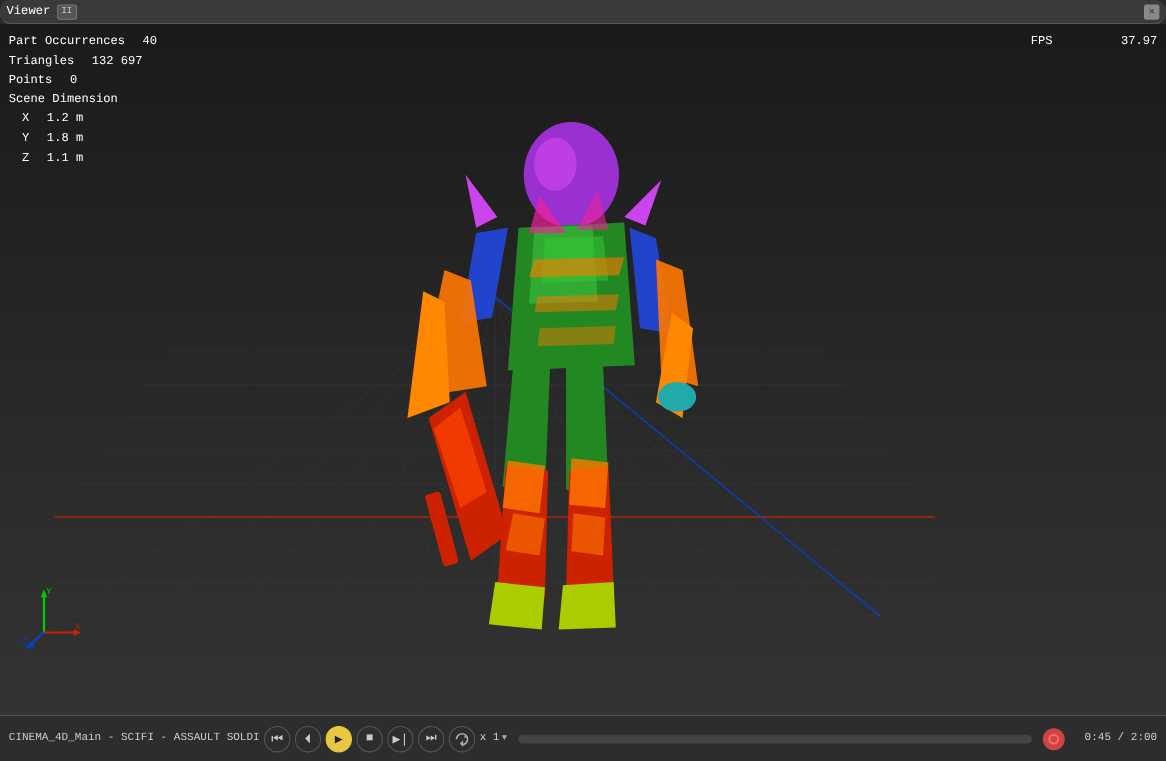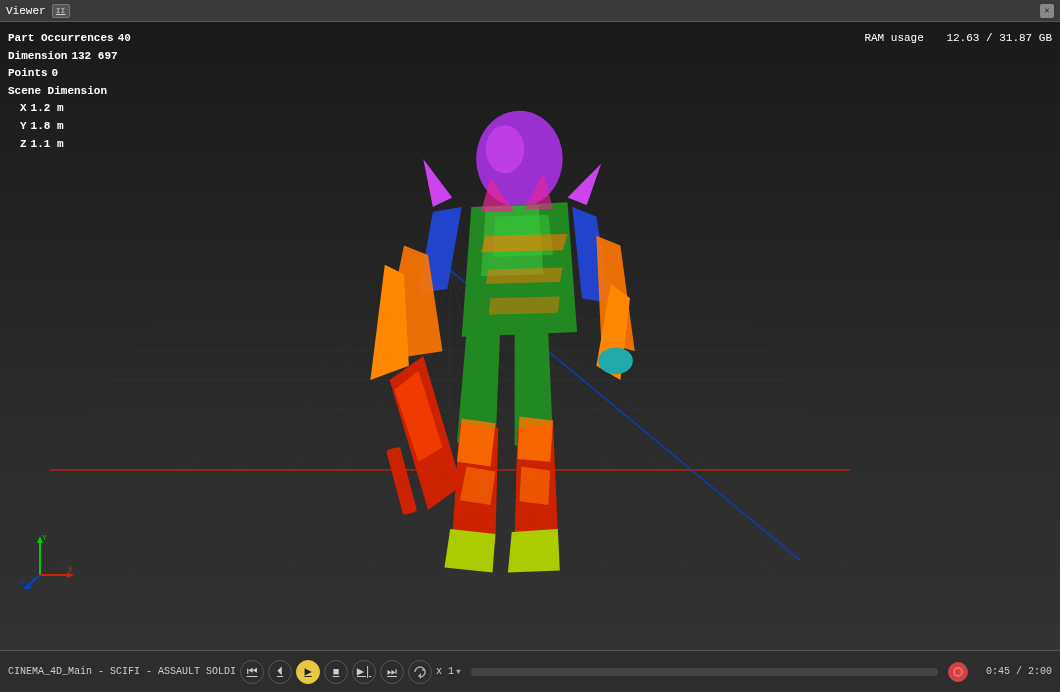--- a/index.html
+++ b/index.html
@@ -16,20 +16,21 @@
 
     
     #titlebar {
       display: flex;
       align-items: center;
       background: #3a3a3a;
       height: 22px;
       padding: 0 6px;
       gap: 6px;
       border-bottom: 1px solid #555;
+      border-radius: 10px;
     }
     #pause-btn {
       width: 18px;
       height: 14px;
       background: #555;
       border: 1px solid #777;
       border-radius: 2px;
       display: flex;
       align-items: center;
       justify-content: center;
@@ -66,22 +67,21 @@
       position: absolute;
       top: 8px;
       left: 8px;
       line-height: 1.6;
       font-size: 11px;
       color: #fff;
       z-index: 10;
     }
     .stat-row {
       display: flex;
-      gap: 4px;
-      font-weight: bold;
+      gap: 16px;
     }
     .stat-label {
       color: #fff;
     }
     .stat-value {
       color: #fff;
     }
 
     
     #stats-right {
@@ -160,21 +160,20 @@
       background: transparent;
       border: 1px solid #555;
       border-radius: 12px;
       display: flex;
       align-items: center;
       justify-content: center;
       cursor: pointer;
       color: #ccc;
       font-size: 10px;
       flex-shrink: 0;
-      text-decoration: underline;
     }
     .toolbar-btn.active {
       background: #e8c840;
       border-color: #e8c840;
       color: #333;
     }
 
     #playback-bar-container {
       flex: 1;
       height: 8px;
@@ -343,21 +342,21 @@
       <text x="0" y="55" fill="#0044cc" font-size="8">Z</text>
     </svg>
   </div>
 
   <div id="stats-left">
     <div class="stat-row">
       <span class="stat-label">Part Occurrences</span>
       <span class="stat-value">40</span>
     </div>
     <div class="stat-row">
-      <span class="stat-label">Dimension</span>
+      <span class="stat-label">Triangles</span>
       <span class="stat-value">132 697</span>
     </div>
     <div class="stat-row">
       <span class="stat-label">Points</span>
       <span class="stat-value">0</span>
     </div>
     <div class="stat-row">
       <span class="stat-label">Scene Dimension</span>
     </div>
     <div class="stat-row" style="padding-left:12px;">
@@ -369,22 +368,22 @@
       <span class="stat-value">1.8 m</span>
     </div>
     <div class="stat-row" style="padding-left:12px;">
       <span class="stat-label">Z</span>
       <span class="stat-value">1.1 m</span>
     </div>
   </div>
 
   <div id="stats-right">
     <div class="stat-right-row">
-      <span class="stat-right-label">RAM usage</span>
-      <span class="stat-right-value">12.63 / 31.87 GB</span>
+      <span class="stat-right-label">FPS</span>
+      <span class="stat-right-value">37.97</span>
     </div>
   </div>
 
 </div>
 
 <div id="toolbar">
   <span id="animation-name">CINEMA_4D_Main - SCIFI - ASSAULT SOLDI</span>
 
   <div class="toolbar-btn" style="font-size:12px;">⏮</div>
 

